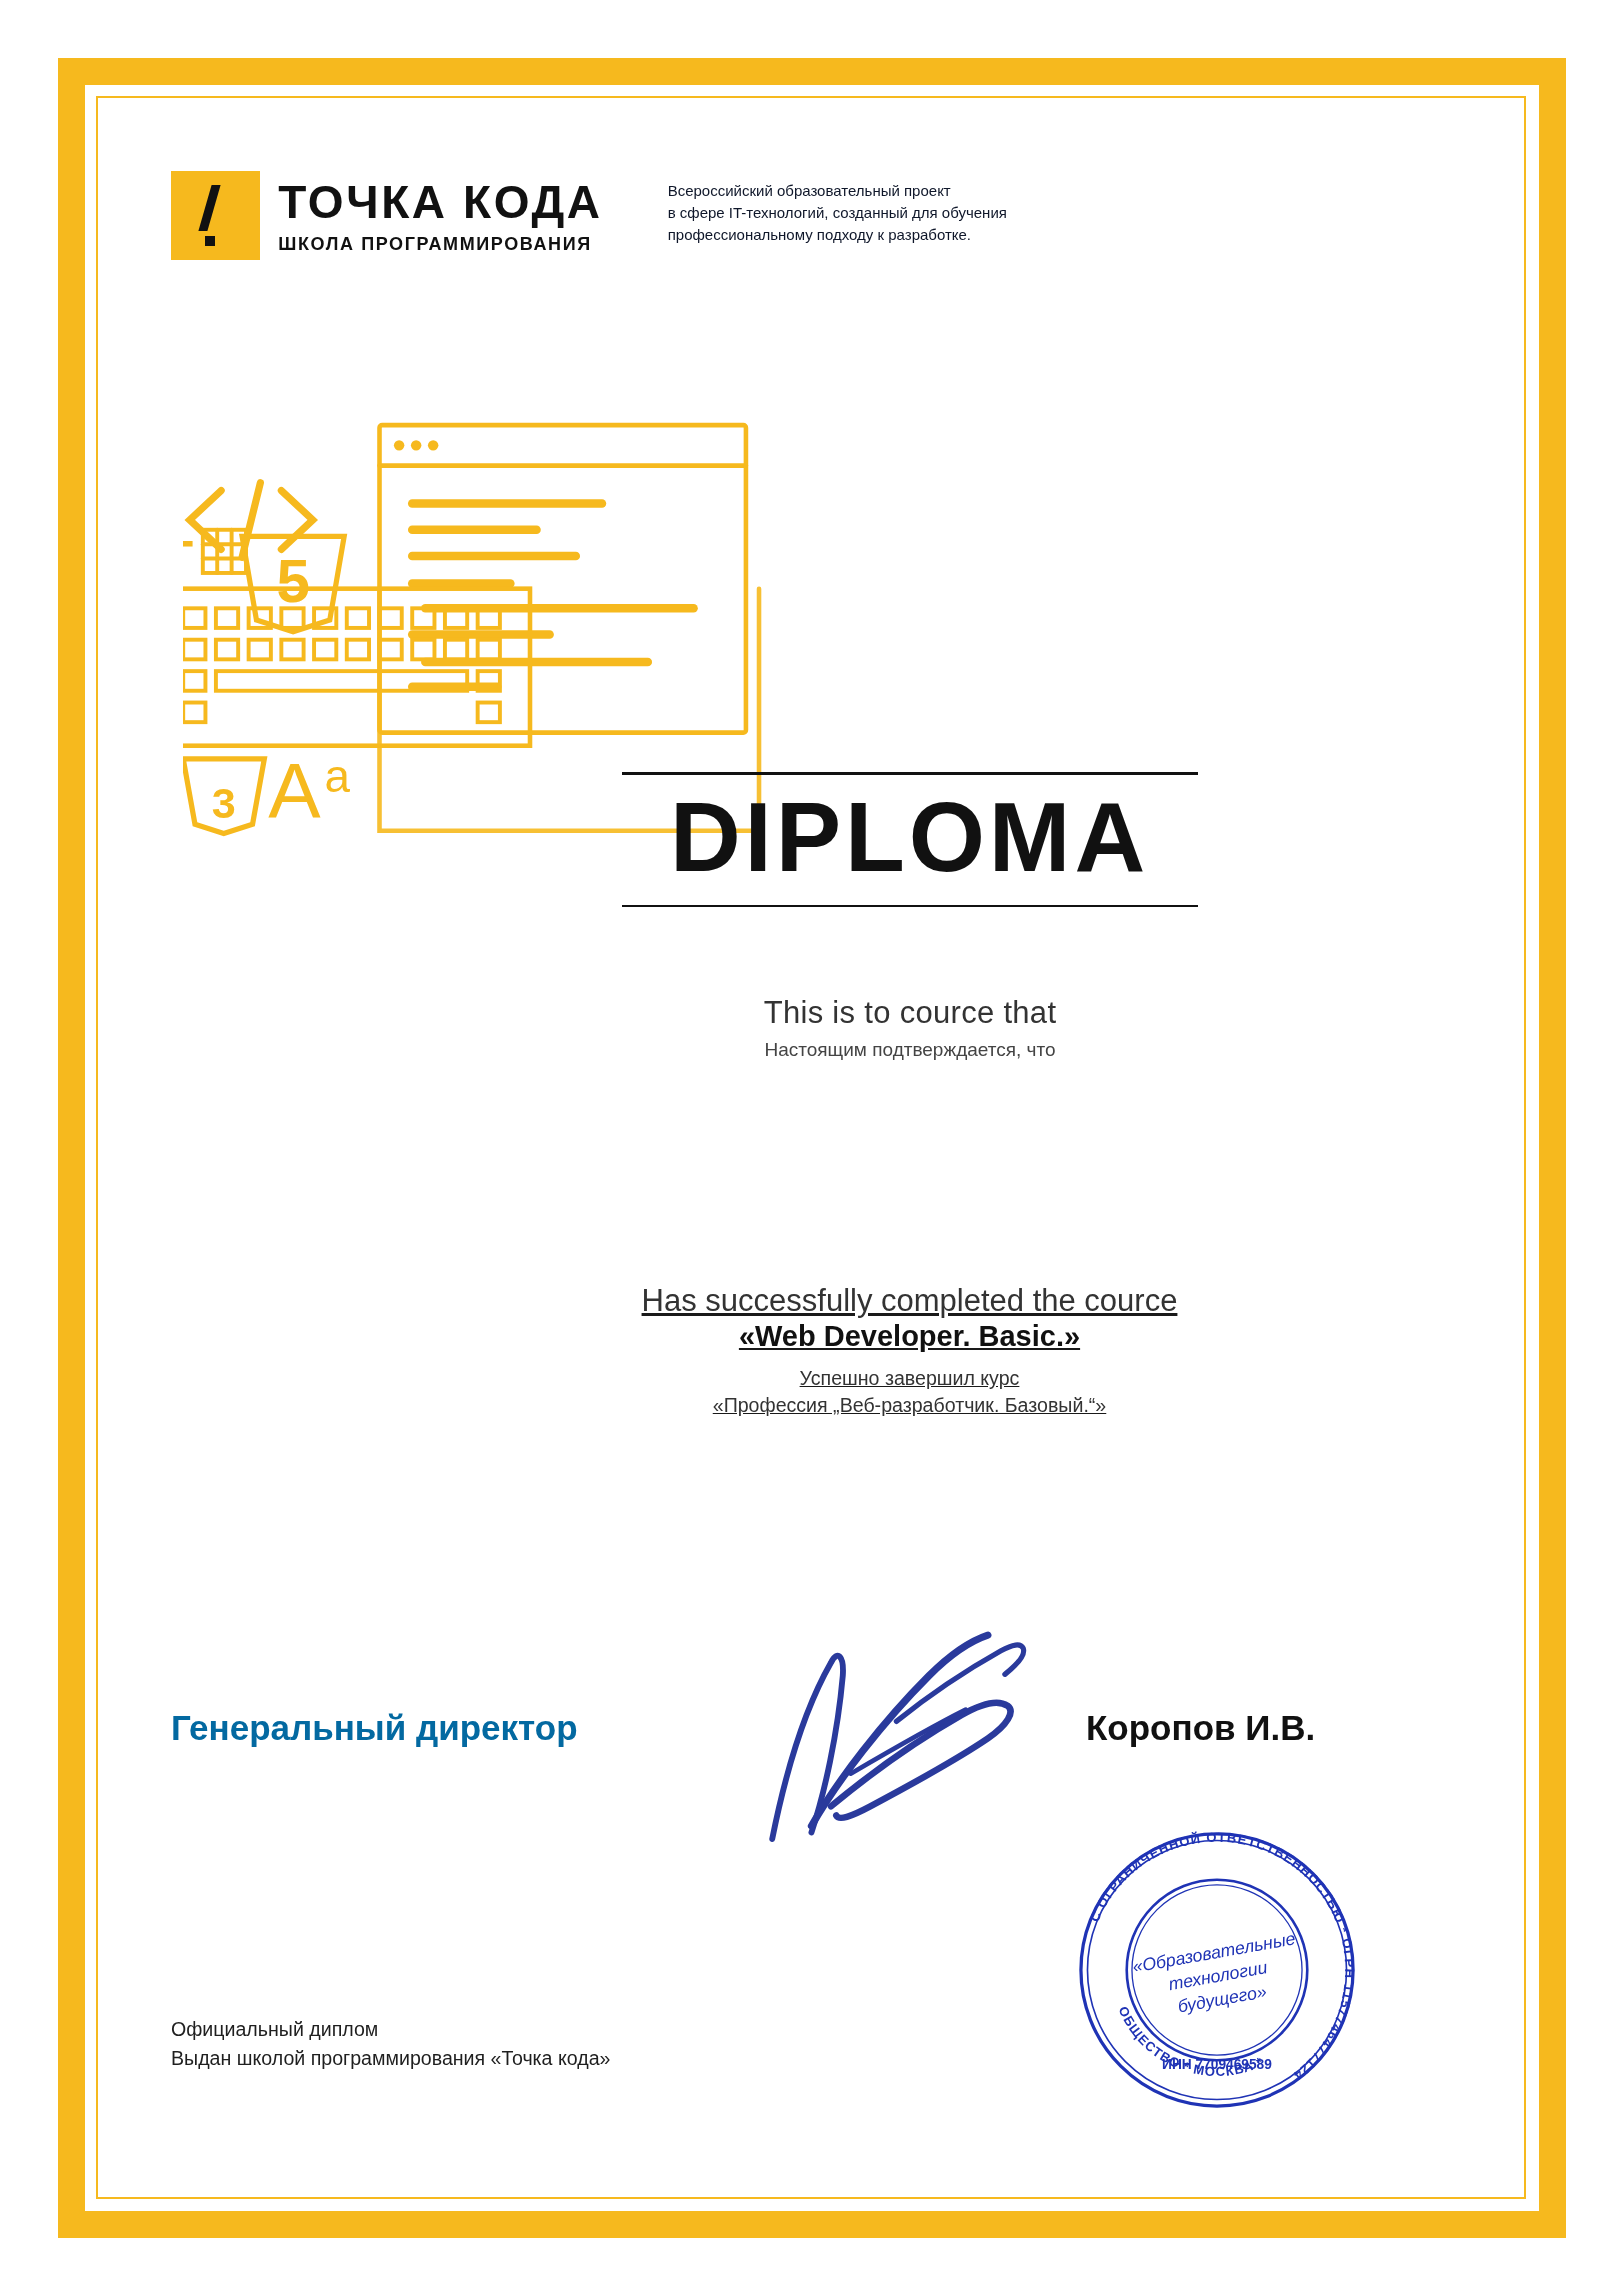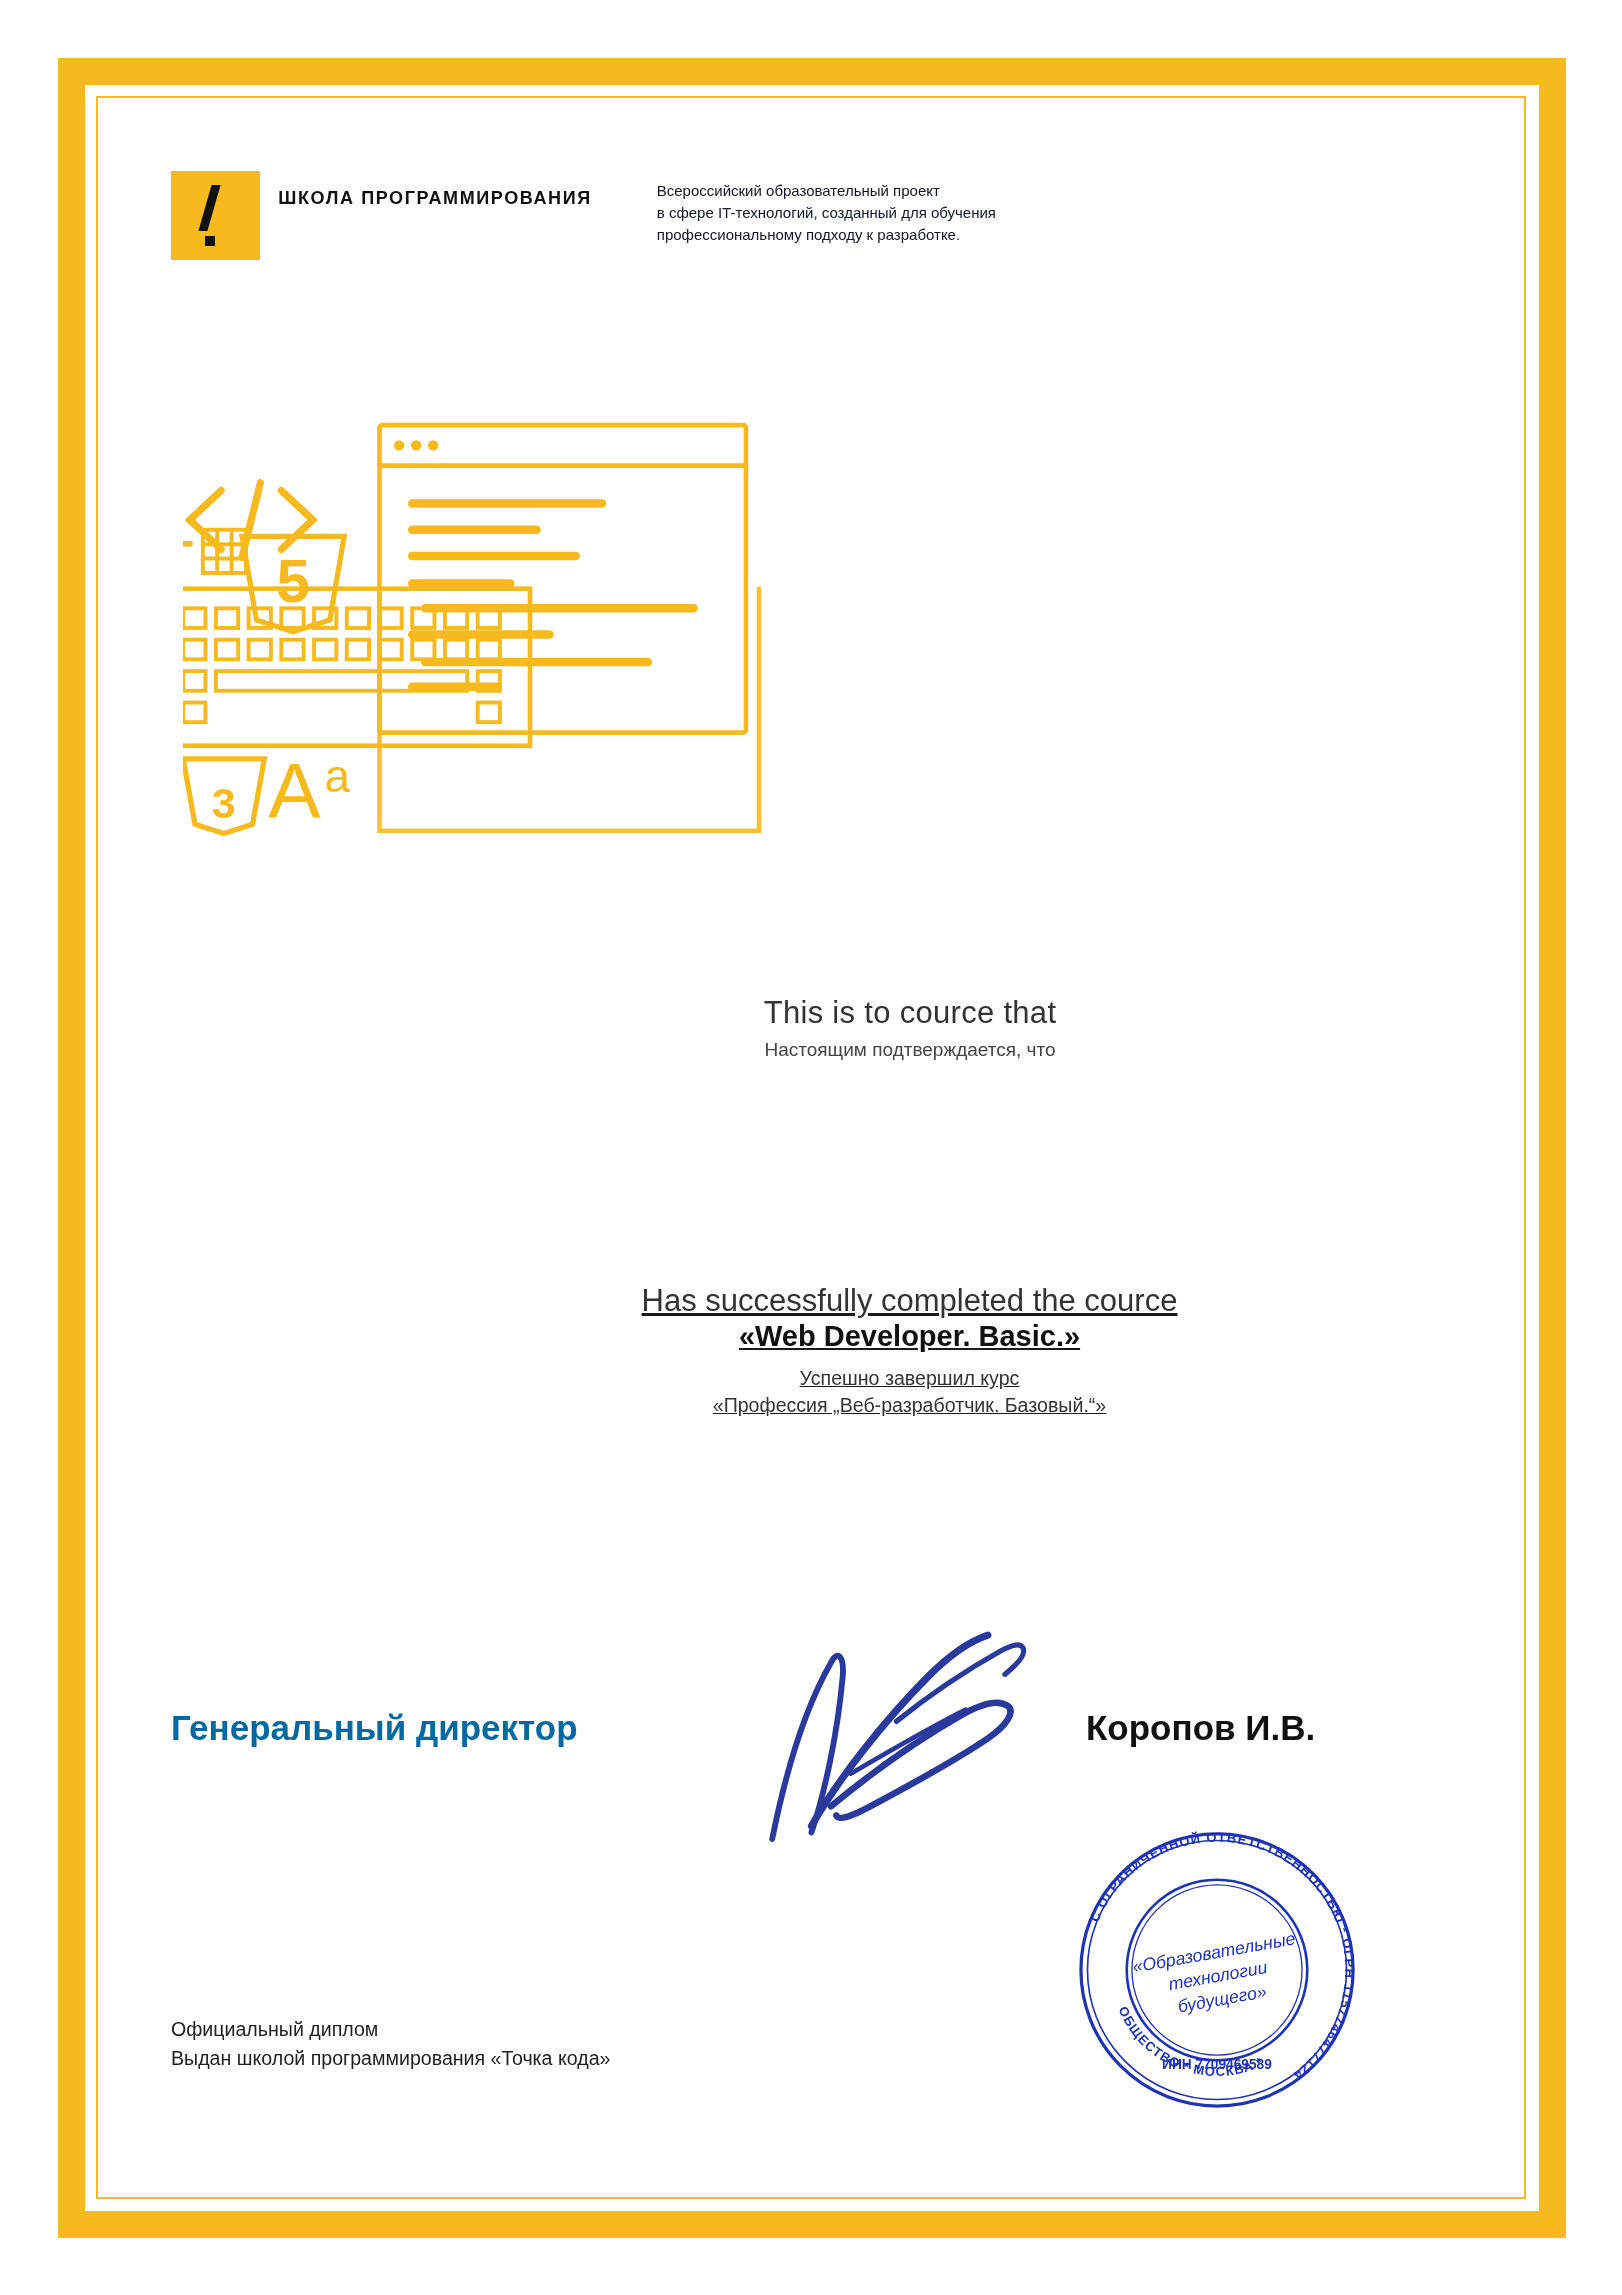--- a/index.html
+++ b/index.html
@@ -239,20 +239,21 @@
   <div class="border-outer"></div>
   <div class="border-inner"></div>
 
   <div class="header">
     <div class="brand">
       <div class="logo-mark">
         <div class="slash"></div>
         <div class="dot"></div>
       </div>
       <div class="brand-text">
+        <div class="brand-title">ТОЧКА КОДА</div>
         <div class="brand-sub">ШКОЛА ПРОГРАММИРОВАНИЯ</div>
       </div>
     </div>
     <div class="header-desc">
       <div>Всероссийский образовательный проект</div>
       <div>в сфере IT-технологий, созданный для обучения</div>
       <div>профессиональному подходу к разработке.</div>
     </div>
   </div>
 
@@ -329,20 +330,25 @@
         </g>
 
         <text x="130" y="620" font-family="'Liberation Sans', sans-serif" font-size="120" fill="#F6B91E" stroke="none">A</text>
         <text x="216" y="580" font-family="'Liberation Sans', sans-serif" font-size="70" fill="#F6B91E" stroke="none">a</text>
 
         <path d="M 300 270 L 300 640 L 880 640 L 880 270" stroke-width="7" opacity="0.9"></path>
       </g>
     </svg>
   </div>
 
+  <div class="diploma-block">
+    <div class="rule"></div>
+    <div class="diploma-word">DIPLOMA</div>
+    <div class="rule"></div>
+  </div>
 
   <div class="certify-en">This is to cource that</div>
   <div class="certify-ru">Настоящим подтверждается, что</div>
 
   <div class="course-block">
     <div class="course-en-label">Has successfully completed the cource</div>
     <div class="course-en-name">«Web Developer. Basic.»</div>
     <div class="course-ru-label">Успешно завершил курс</div>
     <div class="course-ru-name">«Профессия „Веб-разработчик. Базовый.“»</div>
   </div>

